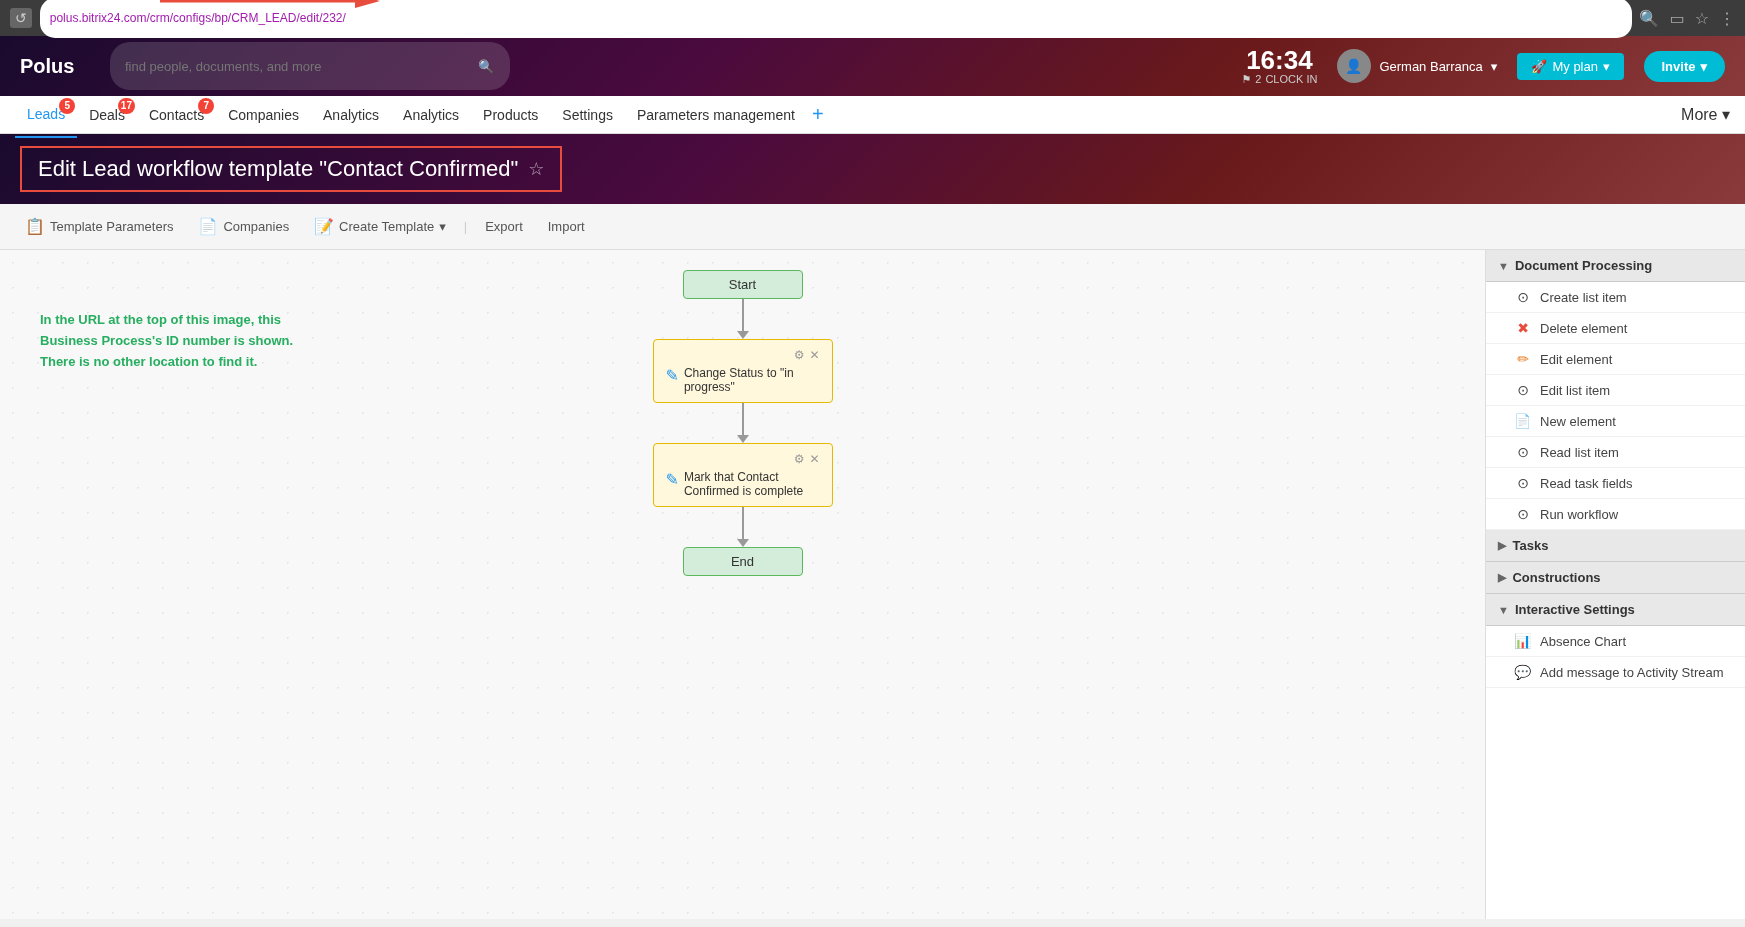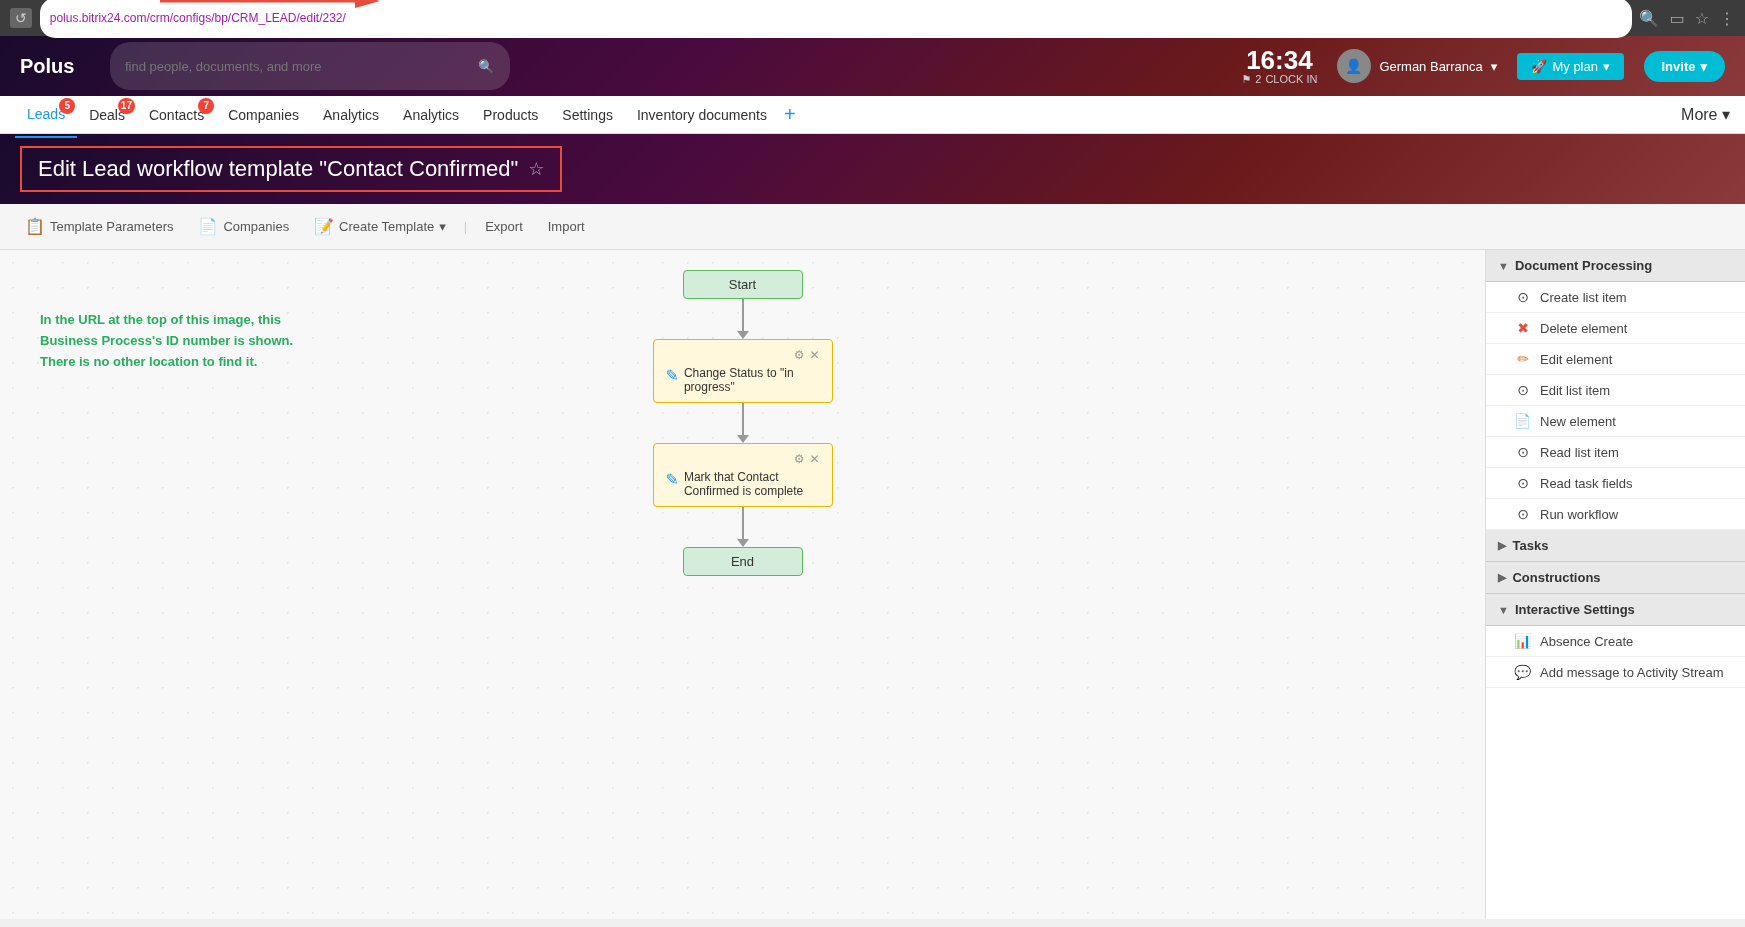--- a/index.html
+++ b/index.html
@@ -352,21 +352,21 @@
   <a class="nav-item">
     <span>Analytics</span>
   </a>
   <a class="nav-item">
     <span>Products</span>
   </a>
   <a class="nav-item">
     <span>Settings</span>
   </a>
   <a class="nav-item">
-    <span>Inventory documents</span>
+    <span>Parameters management</span>
   </a>
   <span class="nav-add">+</span>
   <span class="nav-more">
     <span>More</span> ▾
   </span>
 </div>
 
 <div class="page-title-banner">
   <div class="page-title-box">
     <span class="page-title-text">Edit Lead workflow template "Contact Confirmed"</span>
@@ -508,21 +508,21 @@
       <span>Constructions</span>
     </div>
 
     <div class="sidebar-section-header">
       <span class="toggle">▼</span>
       <span>Interactive Settings</span>
     </div>
     <div>
       <div class="sidebar-item-row">
         <span class="sidebar-item-icon" style="color:#e74c3c;">📊</span>
-        <span>Absence Create</span>
+        <span>Absence Chart</span>
       </div>
       <div class="sidebar-item-row">
         <span class="sidebar-item-icon">💬</span>
         <span>Add message to Activity Stream</span>
       </div>
     </div>
   </div>
 </div>
 
 </body></html>

